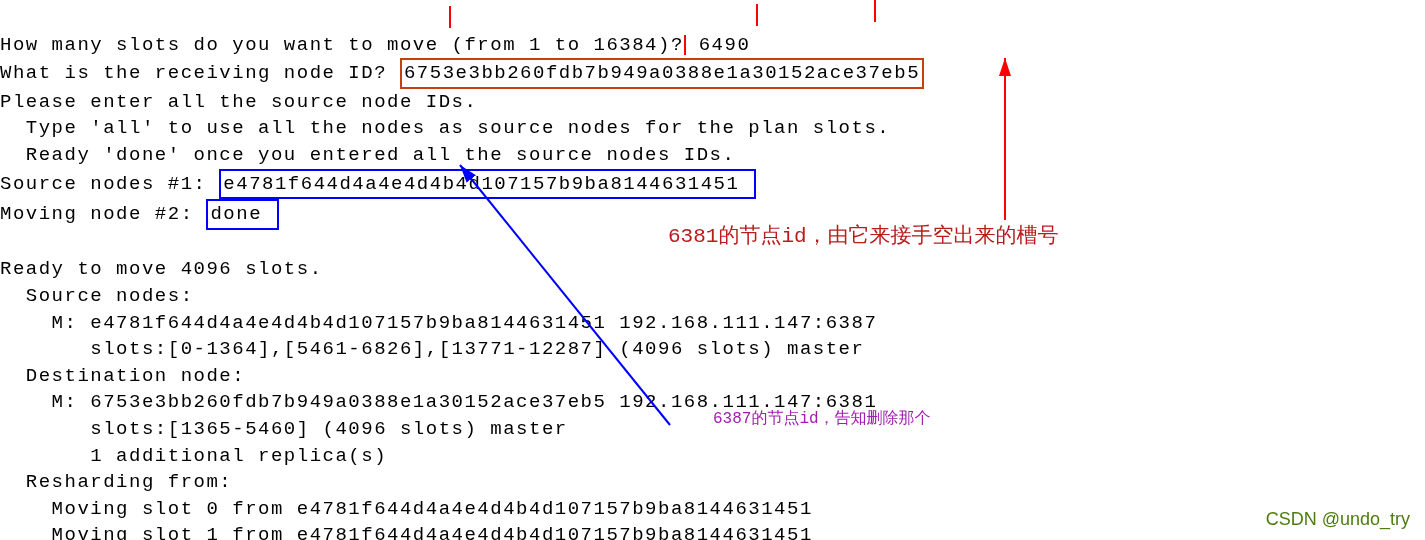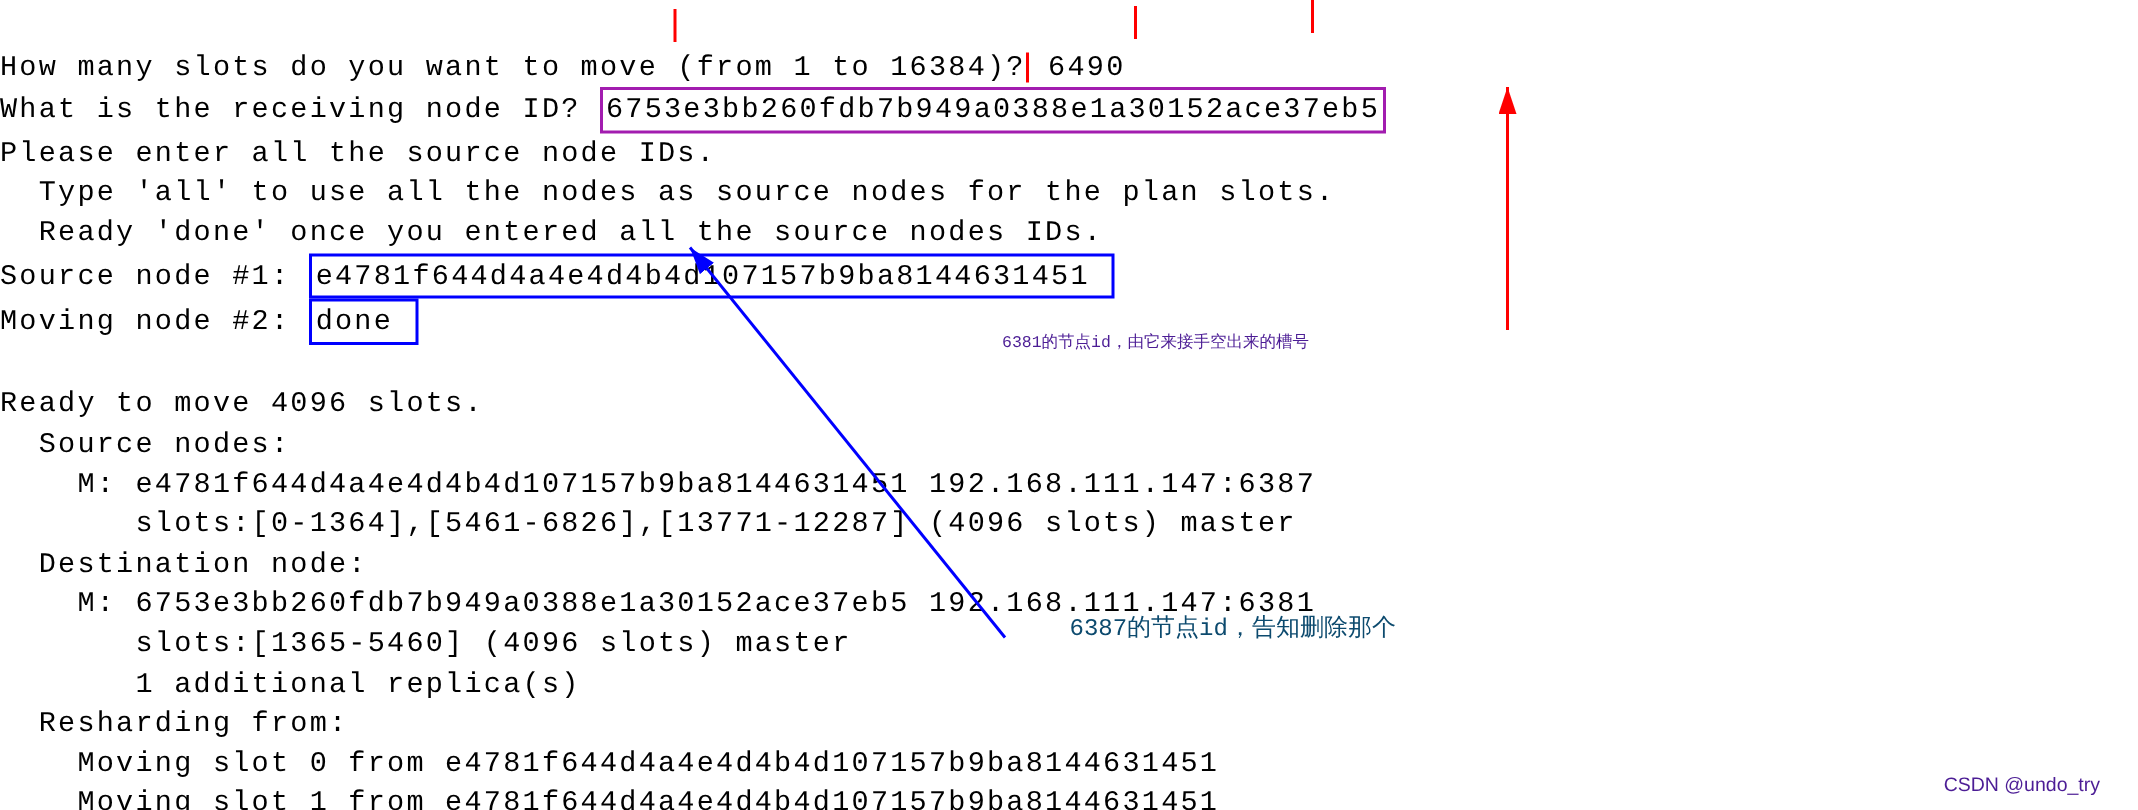--- a/index.html
+++ b/index.html
@@ -15,49 +15,49 @@
       position: relative;
       overflow: hidden;
       letter-spacing: 1.5px;
     }
     .terminal {
       position: absolute;
       top: 5px;
       left: 0;
     }
     .box-red {
-      border: 2px solid #a21caf;
+      border: 2px solid #c2410c;
       padding: 0 2px;
       display: inline-block;
     }
     .box-blue {
       border: 2px solid #0000ff;
       padding: 0 2px;
       display: inline-block;
     }
     .annotation-red {
       position: absolute;
-      color: #4c1d95;
-      font-size: 11px;
+      color: #b91c1c;
+      font-size: 21px;
       letter-spacing: 0;
       white-space: nowrap;
     }
     .annotation-blue {
       position: absolute;
-      color: #0c4a6e;
+      color: #a21caf;
       font-size: 16px;
       letter-spacing: 0;
       white-space: nowrap;
     }
     .watermark {
       position: absolute;
-      right: 25px;
+      right: 15px;
       bottom: 8px;
-      color: #4c1d95;
-      font-size: 13px;
+      color: #4d7c0f;
+      font-size: 18px;
       font-family: Arial, sans-serif;
       letter-spacing: 0;
     }
     .red-cursor {
       display: inline-block;
       width: 2px;
       height: 20px;
       background: #ff0000;
       vertical-align: middle;
     }
@@ -74,21 +74,21 @@
 <body>
 
 
 
 <div class="terminal">
 <span>How many slots do you want to move (from 1 to 16384)?</span><span class="red-cursor"></span><span> 6490</span>
 <span>What is the receiving node ID? </span><span class="box-red"><span>6753e3bb260fdb7b949a0388e1a30152ace37eb5</span></span>
 <span>Please enter all the source node IDs.</span>
 <span>  Type 'all' to use all the nodes as source nodes for the plan slots.</span>
 <span>  Ready 'done' once you entered all the source nodes IDs.</span>
-<span>Source node #1: </span><span class="box-blue"><span>e4781f644d4a4e4d4b4d107157b9ba8144631451 </span></span>
+<span>Source nodes #1: </span><span class="box-blue"><span>e4781f644d4a4e4d4b4d107157b9ba8144631451 </span></span>
 <span>Moving node #2: </span><span class="box-blue"><span>done </span></span>
 <span></span>
 <span>Ready to move 4096 slots.</span>
 <span>  Source nodes:</span>
 <span>    M: e4781f644d4a4e4d4b4d107157b9ba8144631451 192.168.111.147:6387</span>
 <span>       slots:[0-1364],[5461-6826],[13771-12287] (4096 slots) master</span>
 <span>  Destination node:</span>
 <span>    M: 6753e3bb260fdb7b949a0388e1a30152ace37eb5 192.168.111.147:6381</span>
 <span>       slots:[1365-5460] (4096 slots) master</span>
 <span>       1 additional replica(s)</span>

